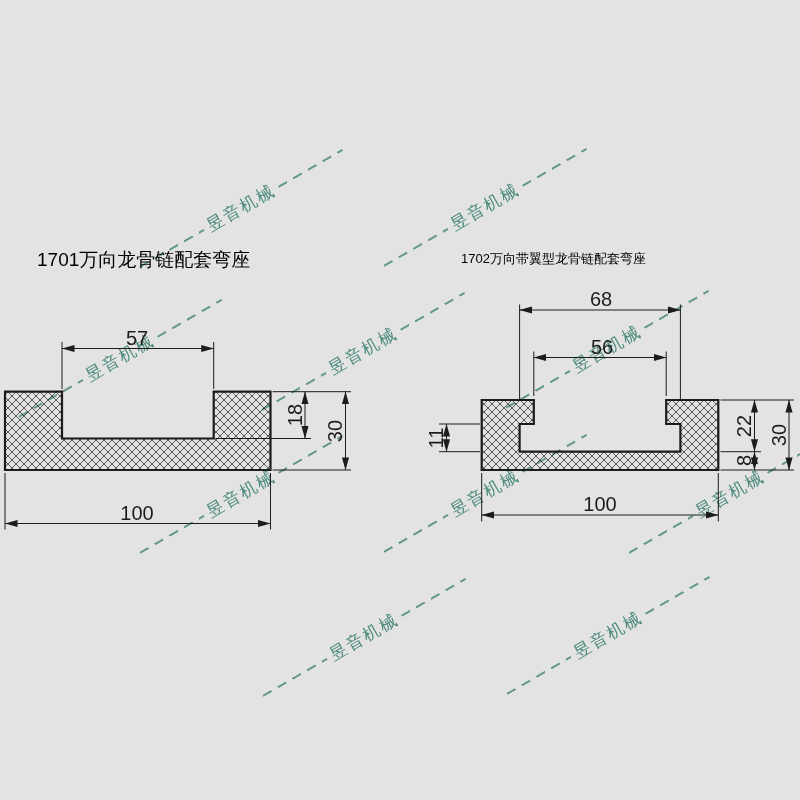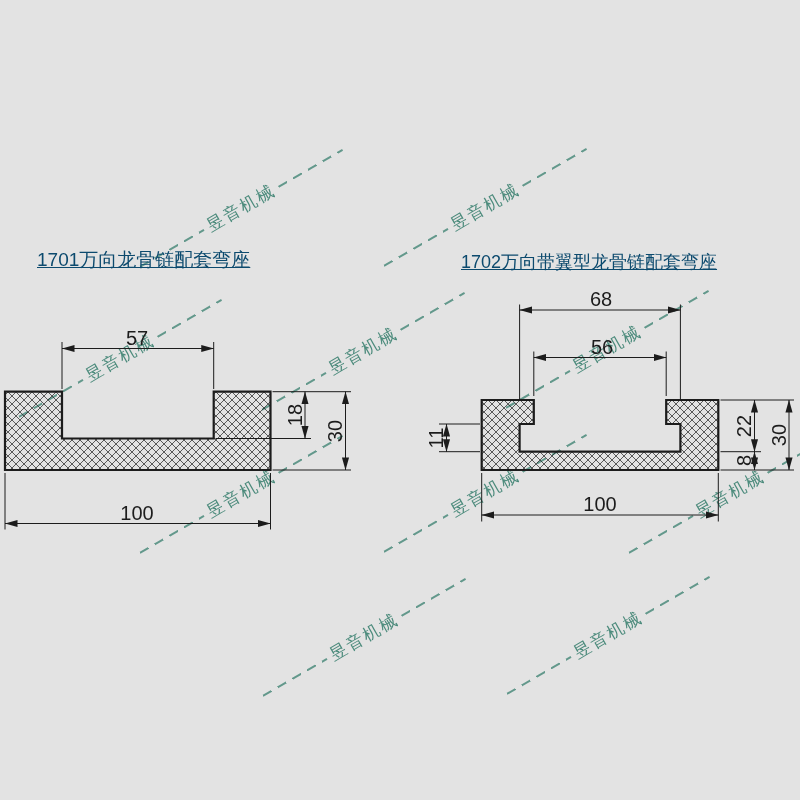--- a/index.html
+++ b/index.html
@@ -19,24 +19,23 @@
     flex:1;height:2px;
     background:repeating-linear-gradient(90deg,#4c8b7c 0 10px,transparent 10px 17px);
     opacity:.85;
   }
   .wm-text{
     font-size:17px;letter-spacing:2px;white-space:nowrap;padding:0 5px;
     font-weight:400;
   }
   
   .dwg-title{
-    position:absolute;z-index:3;color:#0c4a6e;
+    position:absolute;z-index:3;color:#000000;
     font-size:19px;white-space:nowrap;
     font-family:"Liberation Sans", sans-serif;
-    text-decoration:underline;
   }
   
   svg{position:absolute;z-index:2;overflow:visible;}
   .profile{fill:url(#hatchA);stroke:#1c1c1c;stroke-width:2.2;}
   .profileB{fill:url(#hatchB);stroke:#1c1c1c;stroke-width:2.2;}
   .dim{stroke:#1c1c1c;stroke-width:1;fill:none;}
   .dimtxt{
     fill:#1c1c1c;font-size:20px;text-anchor:middle;
     font-family:"Liberation Sans", sans-serif;
   }
@@ -91,21 +90,21 @@
     <span class="wm-text">昱音机械</span>
     <span class="wm-dash"></span>
   </div>
   <div class="wm" style="left:608px;top:635px">
     <span class="wm-dash"></span>
     <span class="wm-text">昱音机械</span>
     <span class="wm-dash"></span>
   </div>
 
   <div class="dwg-title" style="left:37px;top:247px">1701万向龙骨链配套弯座</div>
-  <div class="dwg-title" style="left:461px;top:250px;font-size:18px">1702万向带翼型龙骨链配套弯座</div>
+  <div class="dwg-title" style="left:461px;top:250px;font-size:13px">1702万向带翼型龙骨链配套弯座</div>
 
   <svg style="left:0;top:325px" width="360" height="210" viewBox="0 325 360 210">
     <defs>
       <pattern id="hatchA" width="8" height="8" patternUnits="userSpaceOnUse">
         <path d="M0,8 L8,0 M-1,1 L1,-1 M7,9 L9,7 M0,0 L8,8 M-1,7 L1,9 M7,-1 L9,1" stroke="#1c1c1c" stroke-width="0.7" fill="none"></path>
       </pattern>
       <marker id="arwA" viewBox="0 0 12 8" refX="11.6" refY="4" markerWidth="13" markerHeight="8.6" orient="auto-start-reverse">
         <path d="M11.8,4 L0,0.7 L0,7.3 Z" fill="#1c1c1c"></path>
       </marker>
     </defs>

